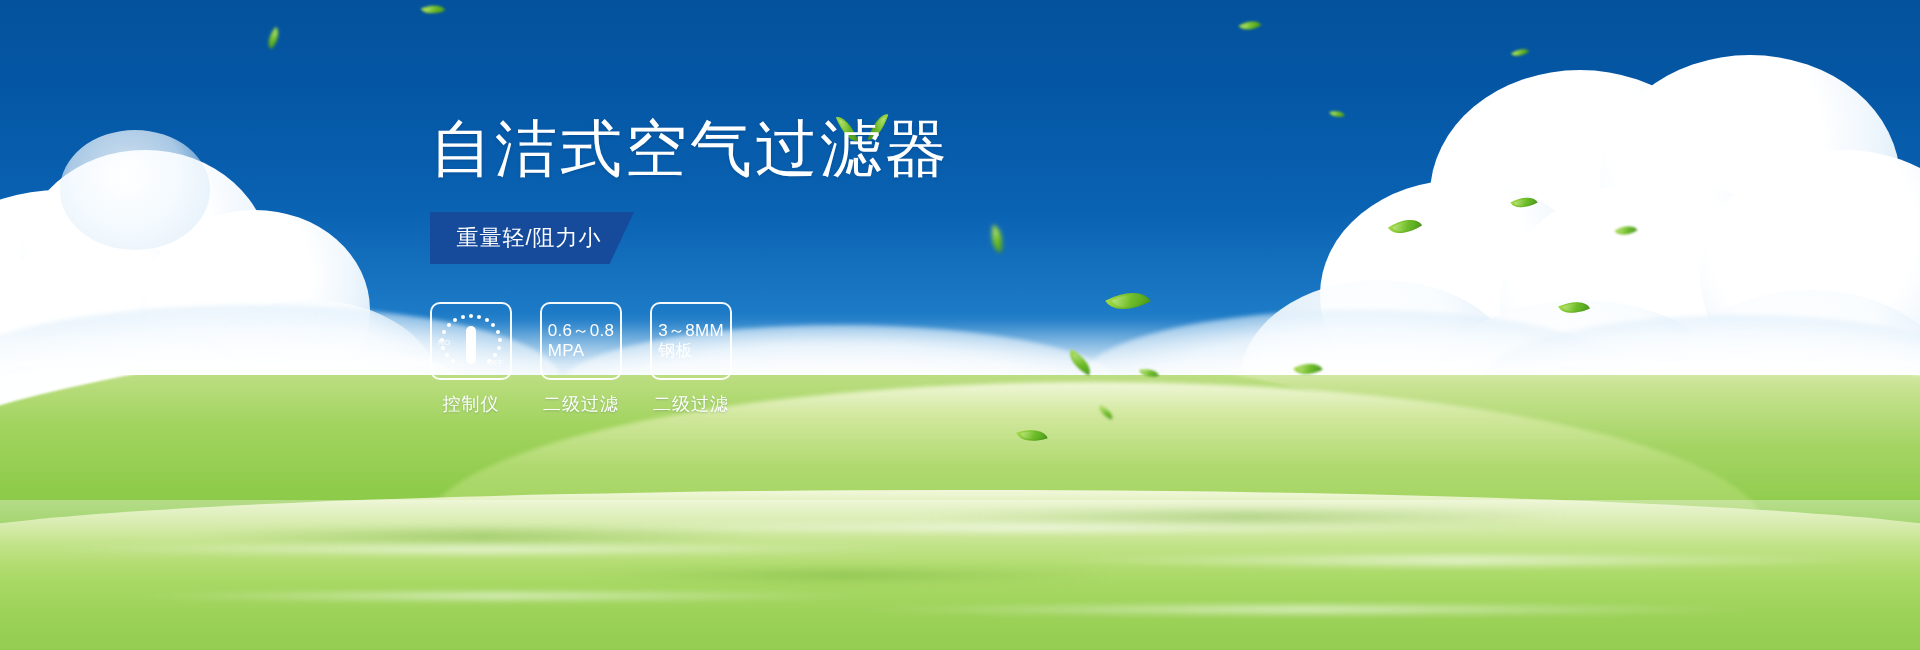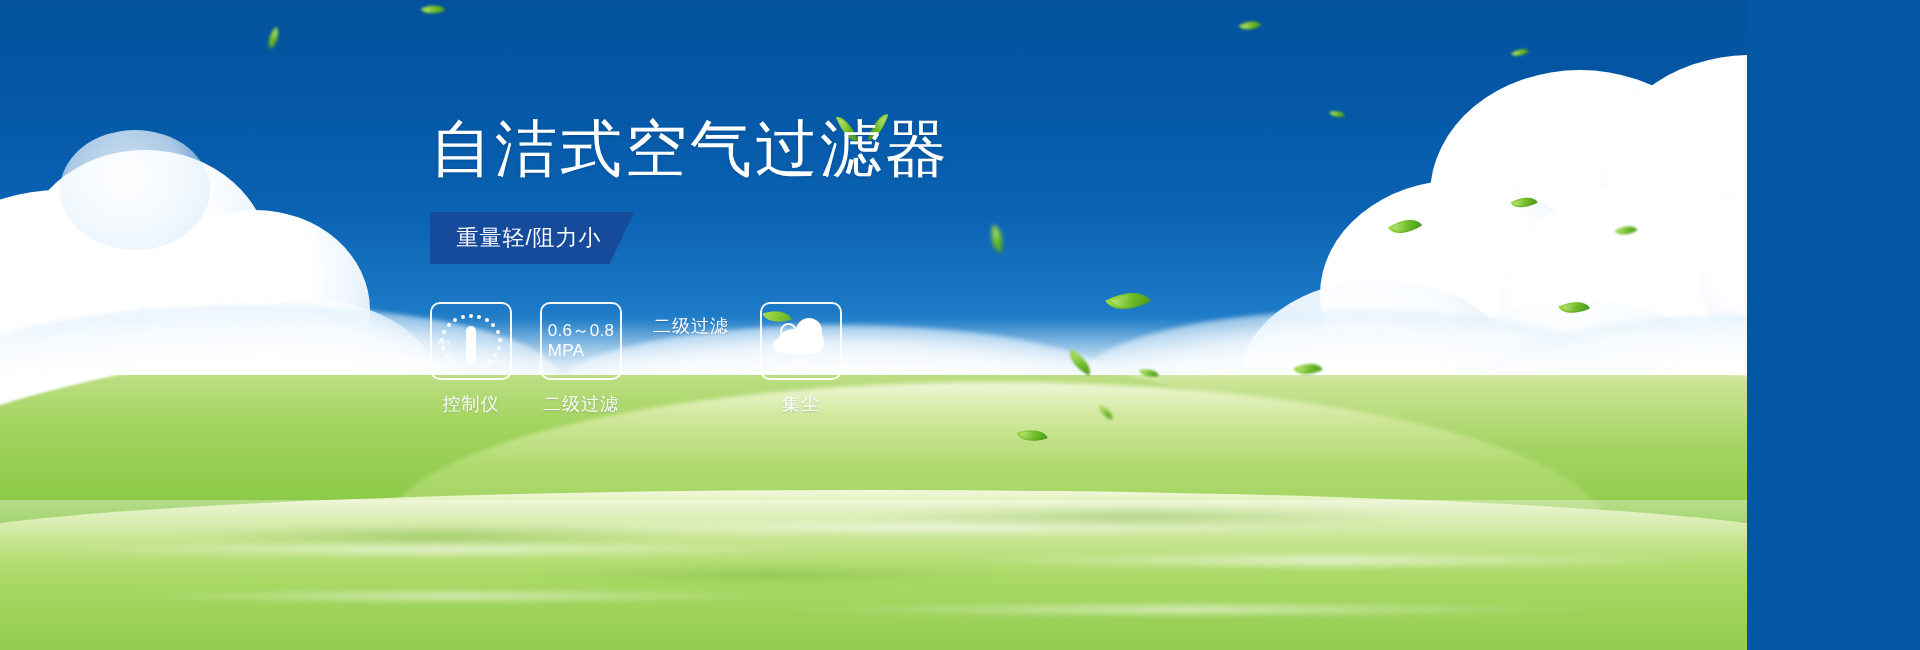--- a/index.html
+++ b/index.html
@@ -6,21 +6,21 @@
   * { margin:0; padding:0; box-sizing:border-box; }
   html,body { width:1920px; height:650px; overflow:hidden; }
   body {
     font-family:"Liberation Sans","DejaVu Sans",sans-serif;
     background:#0457a5;
   }
 
   
   .stage{
     position:relative;
-    width:1747px; height:650px;
+    width:1920px; height:650px;
     overflow:hidden;
     background:#4c1d95;
   }
 
   
   .sky{
     position:absolute; inset:0;
     background:
       linear-gradient(to bottom,
         #04529d 0%,
@@ -400,34 +400,25 @@
           <div class="feature-text">
             <div>0.6～0.8</div>
             <div>MPA</div>
           </div>
         </div>
         <div class="feature-label">二级过滤</div>
       </div>
 
 
       <div class="feature">
+        <div class="feature-box">
+          <div class="feature-text">
+            <div>3～8MM</div>
+            <div>钢板</div>
+          </div>
+        </div>
         <div class="feature-label">二级过滤</div>
       </div>
 
-      <div class="feature">
-        <div class="feature-box">
-          <div class="aircloud">
-            <div class="ac-leaf"></div>
-            <div class="ac-body"></div>
-            <div class="ac-b1"></div>
-            <div class="ac-b2"></div>
-            <div class="ac-b3"></div>
-            <div class="ac-ring"></div>
-            <div class="ac-dot"></div>
-            <div class="ac-air">Air</div>
-          </div>
-        </div>
-        <div class="feature-label">集尘</div>
-      </div>
 
     </div>
   </div>
 </div>
 
 </body></html>

